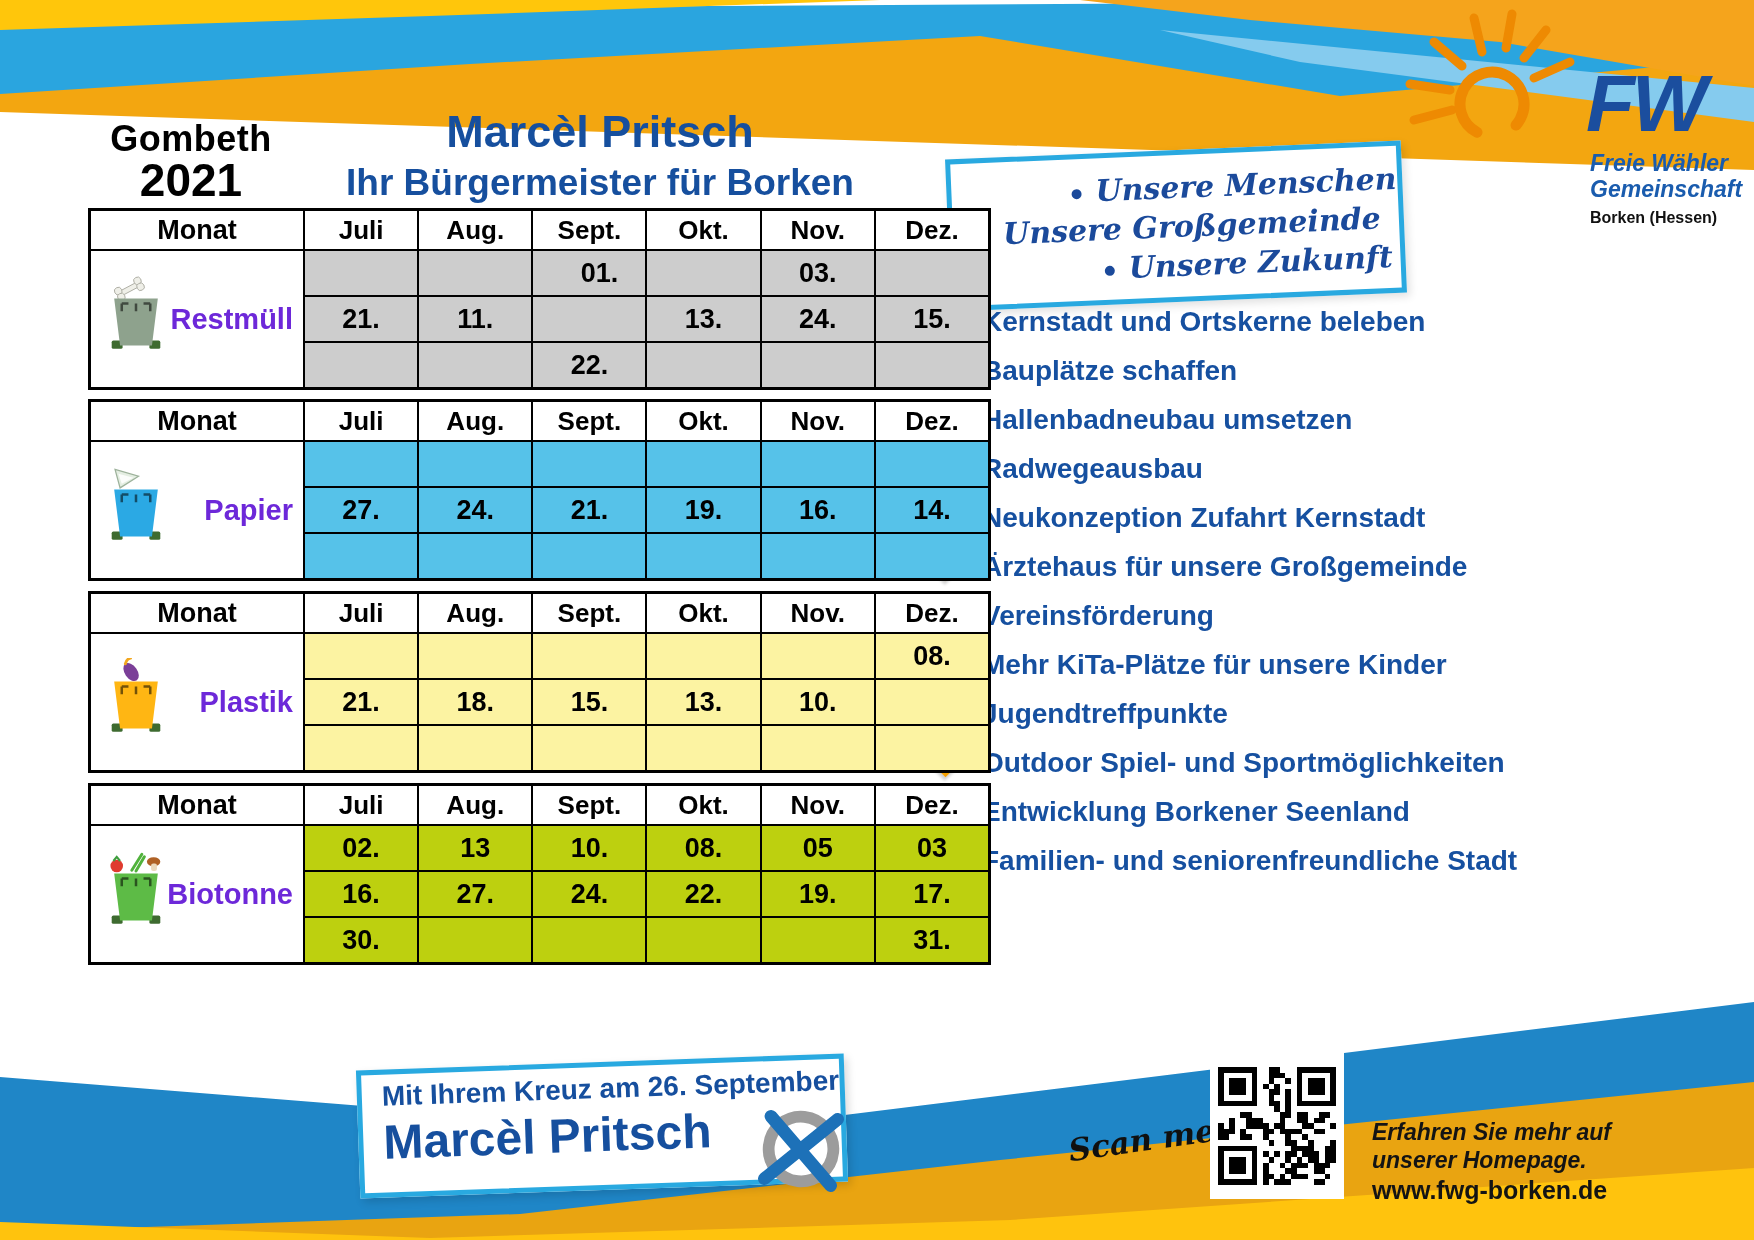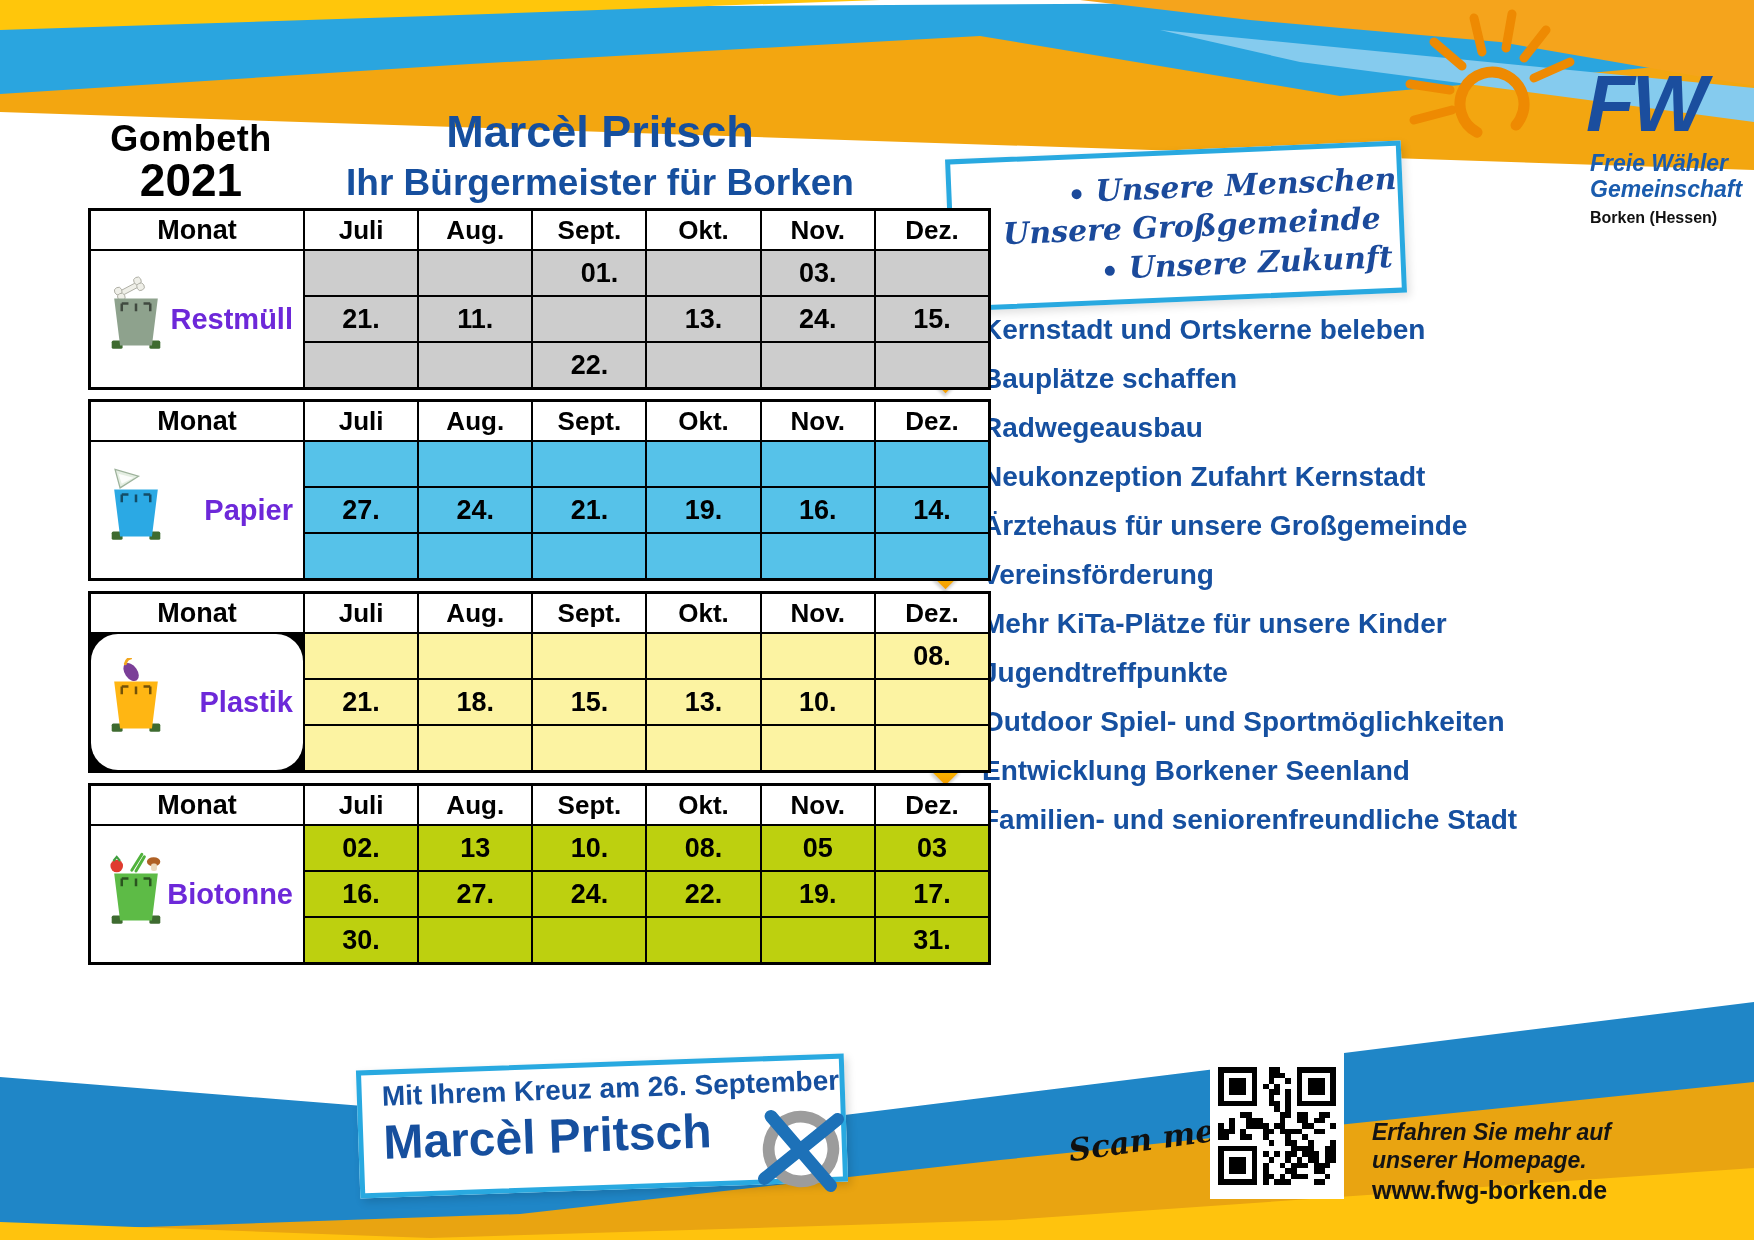--- a/index.html
+++ b/index.html
@@ -39,21 +39,21 @@
               display:flex;flex-direction:column;justify-content:center;gap:4px;}
   .slog-line{font-family:"DejaVu Serif",serif;font-style:italic;font-weight:bold;font-size:30px;
              color:#1B4A9B;white-space:nowrap;}
   .slog-0{padding-left:120px;}
   .slog-1{padding-left:26px;}
   .slog-2{padding-left:150px;}
   .slog-dot{display:inline-block;width:10px;height:10px;border-radius:50%;background:#1B4A9B;
             vertical-align:middle;margin-right:14px;}
 
   
-  .goals{position:absolute;left:935px;top:316px;width:620px;}
+  .goals{position:absolute;left:935px;top:308px;width:620px;}
   .goal{display:flex;align-items:flex-start;margin-bottom:21px;height:28px;}
   .diamond{flex:0 0 auto;width:21px;height:21px;margin:3px 26px 0 0;transform:rotate(45deg);
            background:linear-gradient(135deg,#FFD75E 0%,#F8B200 55%,#F49B00 100%);
            box-shadow:2px 3px 3px rgba(0,0,0,.18);}
   .goal-text{font-size:28px;font-weight:bold;color:#1650A0;line-height:28px;white-space:nowrap;}
 
   
   .wtable{position:absolute;left:88px;width:897px;display:grid;
           grid-template-columns:212px repeat(6,1fr);grid-template-rows:38px 44px 44px 44px;
           gap:2px;background:#000;border:3px solid #000;}
@@ -130,20 +130,24 @@
     </div>
 
   <div class="goals">
       <div class="goal">
         <span class="diamond"></span>
         <span class="goal-text">Kernstadt und Ortskerne beleben</span>
       </div>
       <div class="goal">
         <span class="diamond"></span>
         <span class="goal-text">Bauplätze schaffen</span>
+      </div>
+      <div class="goal">
+        <span class="diamond"></span>
+        <span class="goal-text">Hallenbadneubau umsetzen</span>
       </div>
       <div class="goal">
         <span class="diamond"></span>
         <span class="goal-text">Radwegeausbau</span>
       </div>
       <div class="goal">
         <span class="diamond"></span>
         <span class="goal-text">Neukonzeption Zufahrt Kernstadt</span>
       </div>
       <div class="goal">
@@ -261,21 +265,21 @@
         <div class="cell data" style="grid-area: 4 / 7; background: rgb(86, 194, 233);"></div>
       </section>
       <section class="wtable" style="top: 591px;">
         <div class="cell head monat" style="grid-area: 1 / 1;">Monat</div>
         <div class="cell head" style="grid-area: 1 / 2;">Juli</div>
         <div class="cell head" style="grid-area: 1 / 3;">Aug.</div>
         <div class="cell head" style="grid-area: 1 / 4;">Sept.</div>
         <div class="cell head" style="grid-area: 1 / 5;">Okt.</div>
         <div class="cell head" style="grid-area: 1 / 6;">Nov.</div>
         <div class="cell head" style="grid-area: 1 / 7;">Dez.</div>
-        <div class="cell label" style="grid-area: 2 / 1 / span 3; border-radius: 27px;">
+        <div class="cell label" style="grid-area: 2 / 1 / span 3;">
           <span><svg viewBox="0 0 74 96" width="62" height="84">
               <g transform="rotate(-35 30 13)">
                 <ellipse cx="30" cy="15" rx="7.5" ry="12" fill="#7B3F98"></ellipse>
                 <path d="M30 3 q5 -4 9 -2" stroke="#F2A71F" stroke-width="3.5" fill="none" stroke-linecap="round"></path>
               </g>
               <rect x="8" y="76" width="13" height="10" rx="2" fill="#3E6B30"></rect>
               <rect x="53" y="76" width="13" height="10" rx="2" fill="#3E6B30"></rect>
               <path d="M11 26 h52 l-7 56 h-38 z" fill="#FFB613"></path>
               <path d="M20 32 h8 M20 32 v9 M37 32 v9 M46 32 h8 M54 32 v9" stroke="rgba(0,0,0,0.55)" stroke-width="3" fill="none"></path>
             </svg></span>

